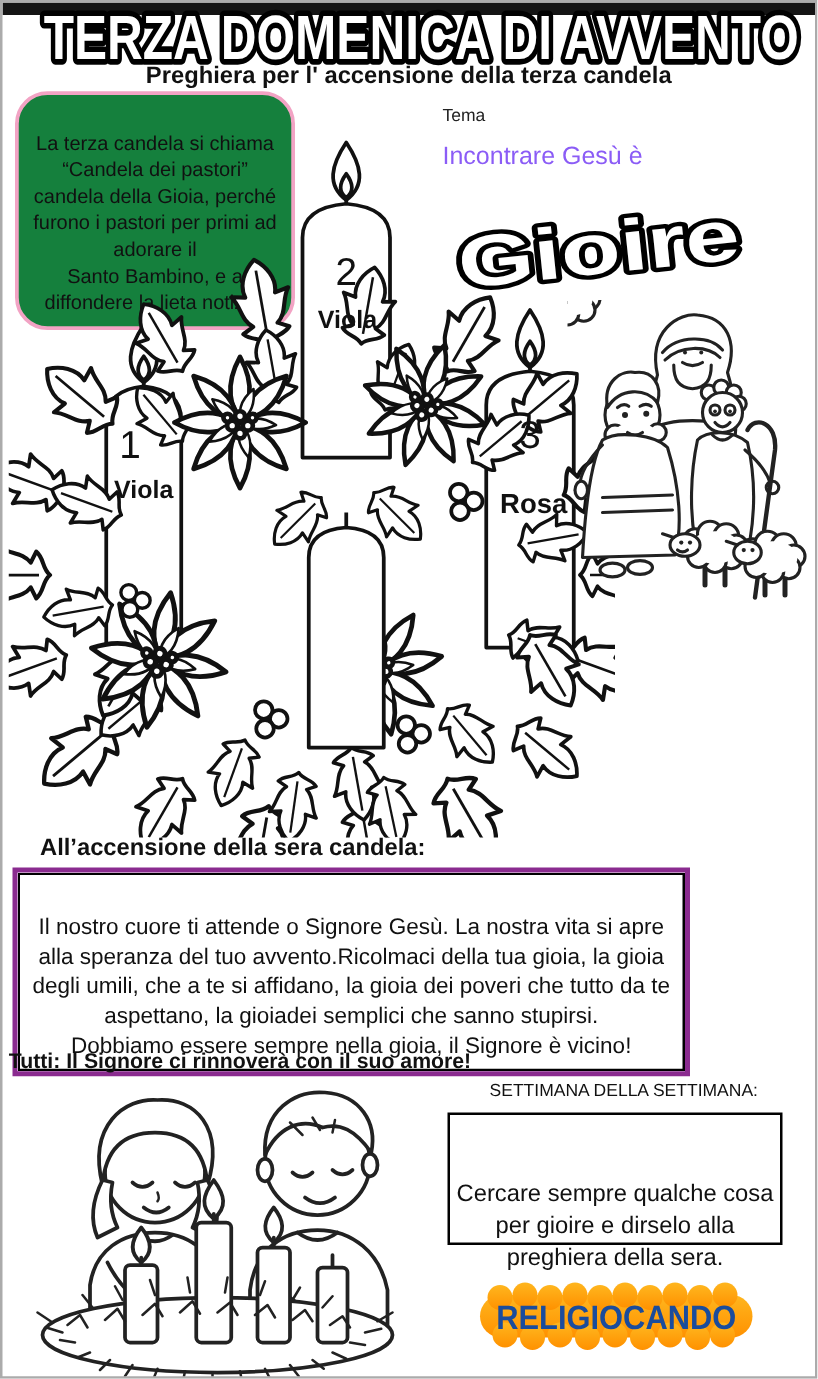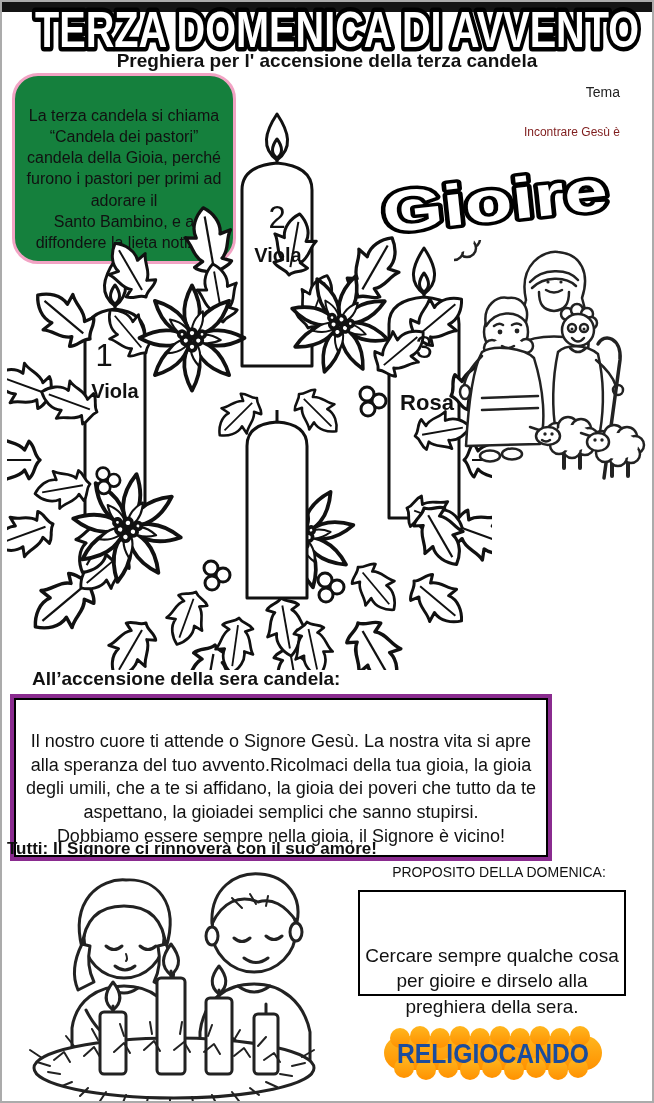--- a/index.html
+++ b/index.html
@@ -10,23 +10,23 @@
   }
   .topbar{position:absolute;left:0;top:0;width:100%;height:10px;background:#141414;}
   .title-svg{position:absolute;left:16px;top:0px;}
   .subtitle{position:absolute;left:0;top:48px;width:100%;text-align:center;
     font-weight:bold;font-size:19px;}
   .intro-box{
     position:absolute;left:10px;top:71px;width:224px;box-sizing:border-box;
     border:3px solid #f2a3c4;border-radius:26px;padding:8px 2px;
     text-align:center;font-size:16px;line-height:1.32;white-space:pre-line;background:#15803d;
   }
-  .right-col{position:absolute;left:352px;top:82px;width:266px;text-align:right;}
+  .right-col{position:absolute;left:352px;top:82px;width:266px;text-align:left;}
   .tema{font-size:14px;color:#222;}
-  .incontrare{font-size:12px;margin-top:25px;color:#7f1d1d;}
+  .incontrare{font-size:20px;margin-top:14px;color:#8b5cf6;}
   .gioire-svg{margin-top:2px;}
   .wreath-svg{position:absolute;left:5px;top:96px;}
   .shepherds-svg{position:absolute;left:452px;top:238px;}
   .lighting-heading{position:absolute;left:30px;top:666px;font-weight:bold;font-size:19px;}
   .prayer-box{
     position:absolute;left:8px;top:692px;width:542px;box-sizing:border-box;
     border:4px solid #8a2b8f;box-shadow:inset 0 0 0 2px #000;background:#fff;
     padding:8px 10px;text-align:center;font-size:18px;line-height:1.32;white-space:pre-line;
   }
   .response-line{position:absolute;left:5px;top:837px;font-weight:bold;font-size:17px;}
@@ -351,21 +351,21 @@
         M92,232 l-6,9 M112,235 l-4,10 M134,237 l-2,10 M156,238 l0,10 M178,237 l2,10
         M198,235 l5,10 M218,232 l7,9 M236,228 l9,7 M252,222 l11,5 M266,214 l12,2
         M278,206 l13,-3 M288,197 l12,-7
         M60,186 l-8,-10 M84,180 l-6,-11 M110,176 l-4,-12 M138,174 l-2,-12 M166,174 l2,-12
         M194,176 l4,-11 M220,180 l6,-10 M244,186 l8,-9
         M40,200 l10,-8 l6,10 M70,196 l10,-9 l6,10 M100,192 l10,-9 l6,10 M130,190 l10,-9 l6,10
         M160,190 l10,-8 l6,10 M190,192 l10,-8 l6,10 M220,196 l10,-8 l6,9 M250,200 l10,-7 l6,9"></path>
     </g>
   </svg>
 
-  <div class="proposito-heading">PROPOSITO DELLA DOMENICA:</div>
+  <div class="proposito-heading">SETTIMANA DELLA SETTIMANA:</div>
 
   <div class="proposito-box">
     <span>Cercare sempre qualche cosa
 per gioire e dirselo alla
 preghiera della sera.</span>
   </div>
 
   <svg class="logo-svg" width="234" height="58" viewBox="0 0 234 58">
     <defs>
       <linearGradient id="og" x1="0" y1="0" x2="0" y2="1">

